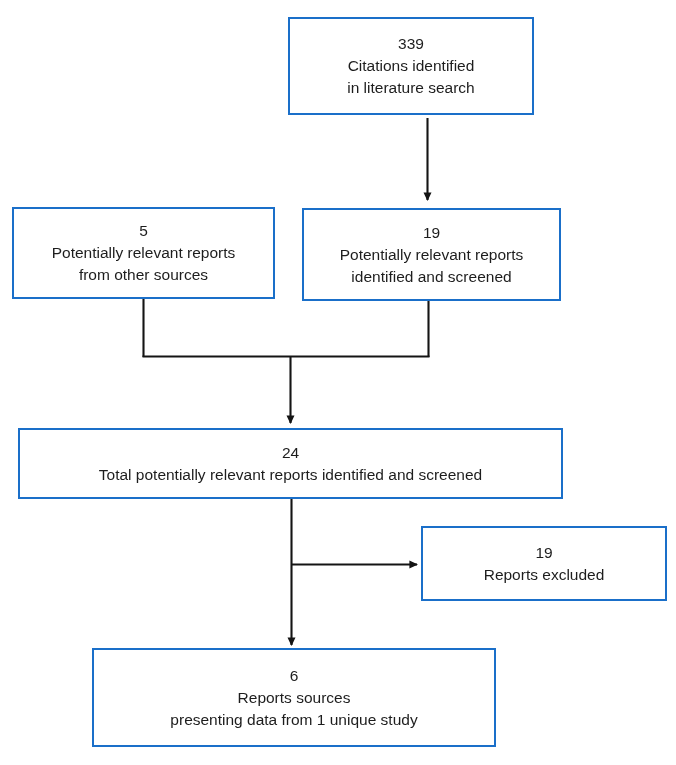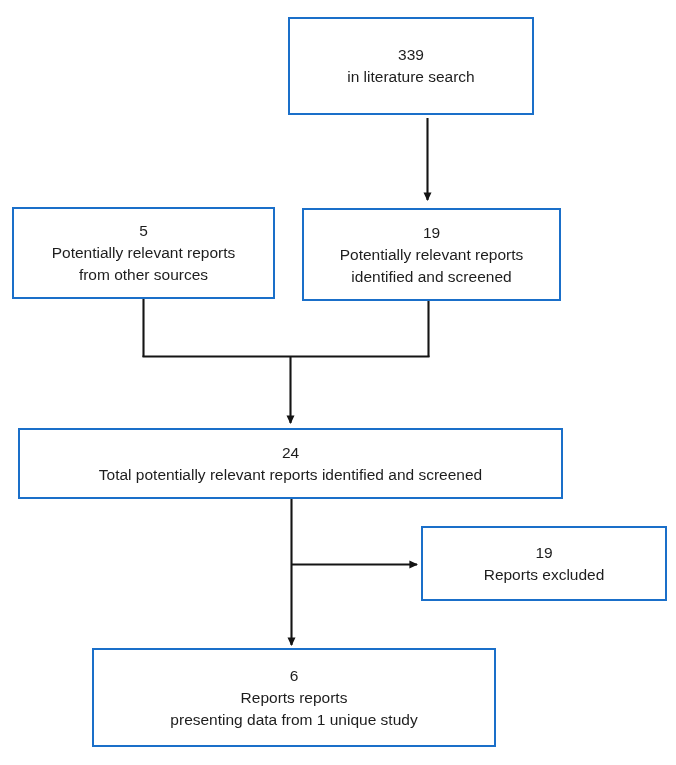--- a/index.html
+++ b/index.html
@@ -71,20 +71,21 @@
 
     <line x1="290.5" y1="356" x2="290.5" y2="423" stroke="#141414" stroke-width="2.1" marker-end="url(#arrowhead)"></line>
 
     <line x1="291.5" y1="494" x2="291.5" y2="645" stroke="#141414" stroke-width="2.1" marker-end="url(#arrowhead)"></line>
 
     <line x1="291" y1="564.5" x2="417" y2="564.5" stroke="#141414" stroke-width="2.1" marker-end="url(#arrowhead)"></line>
   </svg>
 
   <div class="node-box" style="left:288px; top:17px; width:246px; height:98px;">
     <span class="node-line node-count">339</span>
+    <span class="node-line">Citations identified</span>
     <span class="node-line">in literature search</span>
   </div>
 
   <div class="node-box" style="left:12px; top:207px; width:263px; height:92px;">
     <span class="node-line node-count">5</span>
     <span class="node-line">Potentially relevant reports</span>
     <span class="node-line">from other sources</span>
   </div>
 
   <div class="node-box" style="left:302px; top:208px; width:259px; height:93px;">
@@ -98,17 +99,17 @@
     <span class="node-line">Total potentially relevant reports identified and screened</span>
   </div>
 
   <div class="node-box" style="left:421px; top:526px; width:246px; height:75px;">
     <span class="node-line node-count">19</span>
     <span class="node-line">Reports excluded</span>
   </div>
 
   <div class="node-box" style="left:92px; top:648px; width:404px; height:99px;">
     <span class="node-line node-count">6</span>
-    <span class="node-line">Reports reports</span>
+    <span class="node-line">Reports sources</span>
     <span class="node-line">presenting data from 1 unique study</span>
   </div>
 
 </div>
 
 </body></html>

